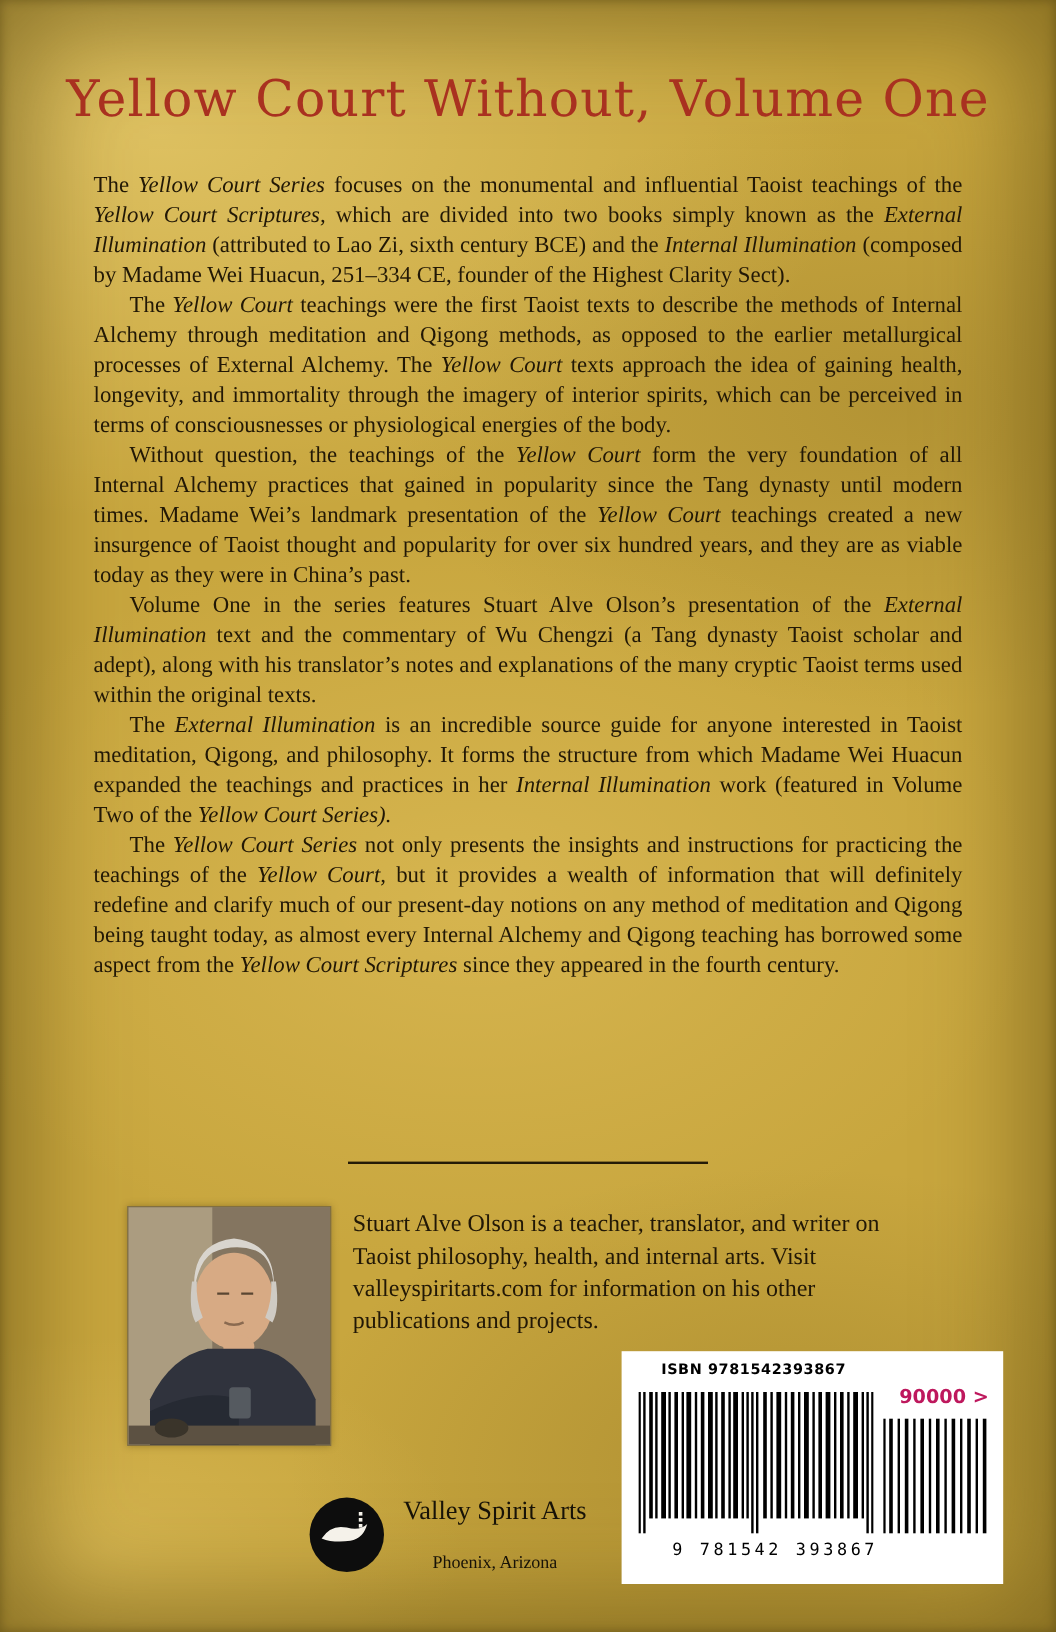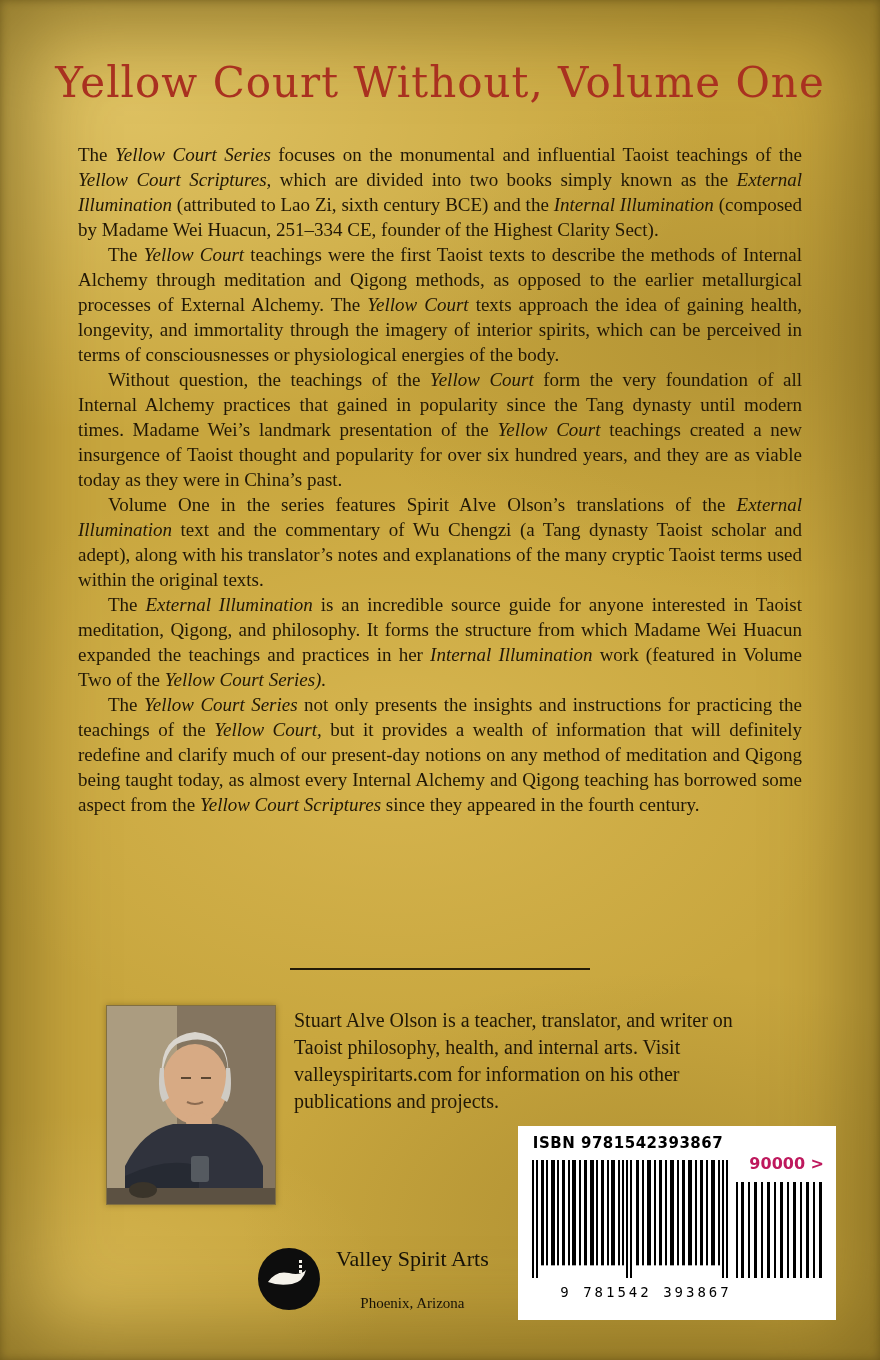--- a/index.html
+++ b/index.html
@@ -40,21 +40,21 @@
   .bio{margin:0;font-size:20px;line-height:27px;color:#221806;max-width:452px;padding-top:2px;}
   .publisher{position:absolute;left:256px;bottom:48px;display:flex;align-items:center;gap:14px;z-index:1;}
   .logo{width:66px;height:66px;flex:none;}
   .logo svg{display:block;width:100%;height:100%;}
   .pub-text{display:flex;flex-direction:column;align-items:center;}
   .pub-name{font-size:22px;color:#171207;}
   .pub-loc{font-size:15px;margin-top:23px;color:#171207;}
   .barcode-box{position:absolute;right:44px;bottom:40px;width:318px;height:194px;background:#ffffff;z-index:2;}
   .isbn{
     position:absolute;top:8px;left:0;width:220px;text-align:center;
-    font-family:"DejaVu Sans",sans-serif;font-size:15px;font-weight:bold;
+    font-family:"DejaVu Sans",sans-serif;font-size:12px;font-weight:bold;
     letter-spacing:.5px;color:#000;
   }
   .price{
     position:absolute;top:28px;right:12px;
     font-family:"DejaVu Sans",sans-serif;font-size:16px;font-weight:bold;color:#be185d;
   }
   .main-bars{position:absolute;left:14px;top:34px;width:196px;height:118px;}
   .supp-bars{position:absolute;right:12px;top:56px;width:88px;height:96px;}
   .digits{
     position:absolute;left:24px;top:158px;width:208px;text-align:center;
@@ -65,21 +65,21 @@
 <body>
 
 <div class="cover">
 
   <h1 class="title">Yellow Court Without, Volume One</h1>
 
   <div class="description">
       <p class="para"><span>The </span><i>Yellow Court Series</i><span> focuses on the monumental and influential Taoist teachings of the </span><i>Yellow Court Scriptures,</i><span> which are divided into two books simply known as the </span><i>External Illumination</i><span> (attributed to Lao Zi, sixth century BCE) and the </span><i>Internal Illumination</i><span> (composed by Madame Wei Huacun, 251–334 CE, founder of the Highest Clarity Sect).</span></p>
       <p class="para indent"><span>The </span><i>Yellow Court</i><span> teachings were the first Taoist texts to describe the methods of Internal Alchemy through meditation and Qigong methods, as opposed to the earlier metallurgical processes of External Alchemy. The </span><i>Yellow Court</i><span> texts approach the idea of gaining health, longevity, and immortality through the imagery of interior spirits, which can be perceived in terms of consciousnesses or physiological energies of the body.</span></p>
       <p class="para indent"><span>Without question, the teachings of the </span><i>Yellow Court</i><span> form the very foundation of all Internal Alchemy practices that gained in popularity since the Tang dynasty until modern times. Madame Wei’s landmark presentation of the </span><i>Yellow Court</i><span> teachings created a new insurgence of Taoist thought and popularity for over six hundred years, and they are as viable today as they were in China’s past.</span></p>
-      <p class="para indent"><span>Volume One in the series features Spirit Alve Olson’s translations of the </span><i>External Illumination</i><span> text and the commentary of Wu Chengzi (a Tang dynasty Taoist scholar and adept), along with his translator’s notes and explanations of the many cryptic Taoist terms used within the original texts.</span></p>
+      <p class="para indent"><span>Volume One in the series features Stuart Alve Olson’s presentation of the </span><i>External Illumination</i><span> text and the commentary of Wu Chengzi (a Tang dynasty Taoist scholar and adept), along with his translator’s notes and explanations of the many cryptic Taoist terms used within the original texts.</span></p>
       <p class="para indent"><span>The </span><i>External Illumination</i><span> is an incredible source guide for anyone interested in Taoist meditation, Qigong, and philosophy. It forms the structure from which Madame Wei Huacun expanded the teachings and practices in her </span><i>Internal Illumination</i><span> work (featured in Volume Two of the </span><i>Yellow Court Series).</i></p>
       <p class="para indent"><span>The </span><i>Yellow Court Series</i><span> not only presents the insights and instructions for practicing the teachings of the </span><i>Yellow Court,</i><span> but it provides a wealth of information that will definitely redefine and clarify much of our present-day notions on any method of meditation and Qigong being taught today, as almost every Internal Alchemy and Qigong teaching has borrowed some aspect from the </span><i>Yellow Court Scriptures</i><span> since they appeared in the fourth century.</span></p>
     </div>
 
   <div class="divider"></div>
 
   <div class="author-row">
     <div class="photo">
       <svg viewBox="0 0 168 198" preserveAspectRatio="none" aria-hidden="true">
         <rect width="168" height="198" fill="#8e7f68"></rect>

